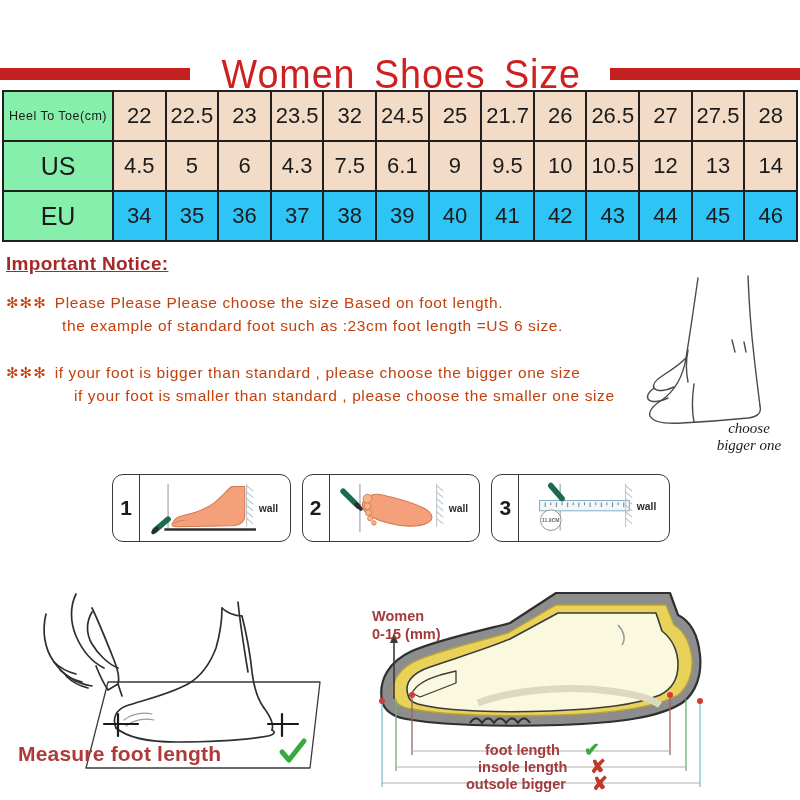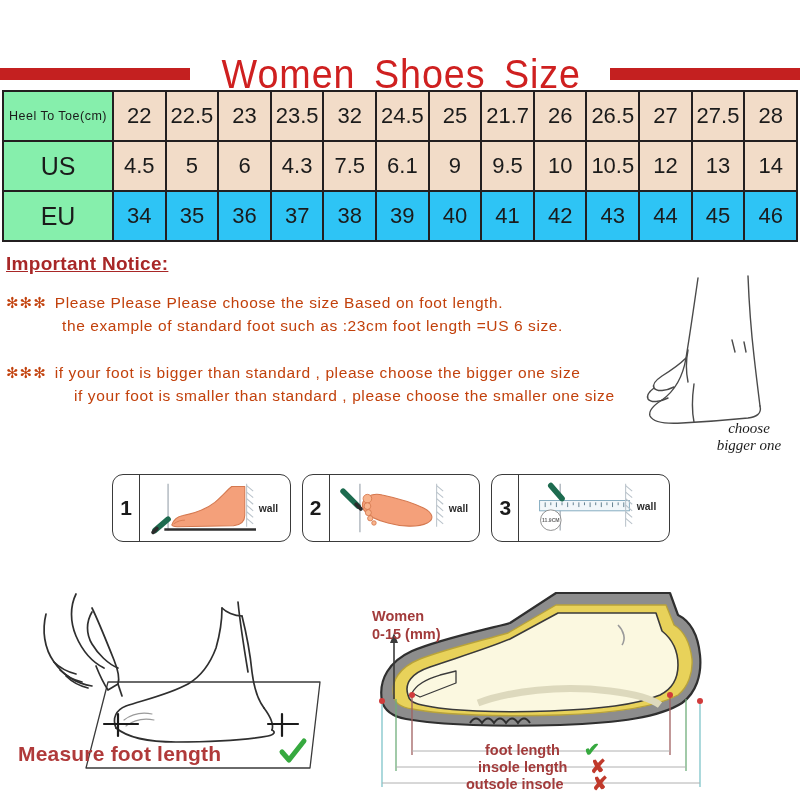--- a/index.html
+++ b/index.html
@@ -415,17 +415,17 @@
     <line x1="34" y1="124" x2="34" y2="62" stroke="#3a3a3a" stroke-width="1.6"></line>
     <path d="M34 58 L30 68 L38 68 Z" fill="#3a3a3a"></path>
   </svg>
 </div>
 
 <div class="shoe-txt" id="space-l1">Women</div>
 <div class="shoe-txt" id="space-l2">0-15 (mm)</div>
 
 <div class="shoe-txt" id="lbl-foot">foot  length</div>
 <div class="shoe-txt" id="lbl-insole">insole length</div>
-<div class="shoe-txt" id="lbl-outsole">outsole insole</div>
+<div class="shoe-txt" id="lbl-outsole">outsole bigger</div>
 
 <div class="mark" id="mk-foot">✔</div>
 <div class="mark" id="mk-insole">✘</div>
 <div class="mark" id="mk-outsole">✘</div>
 
 </body></html>

